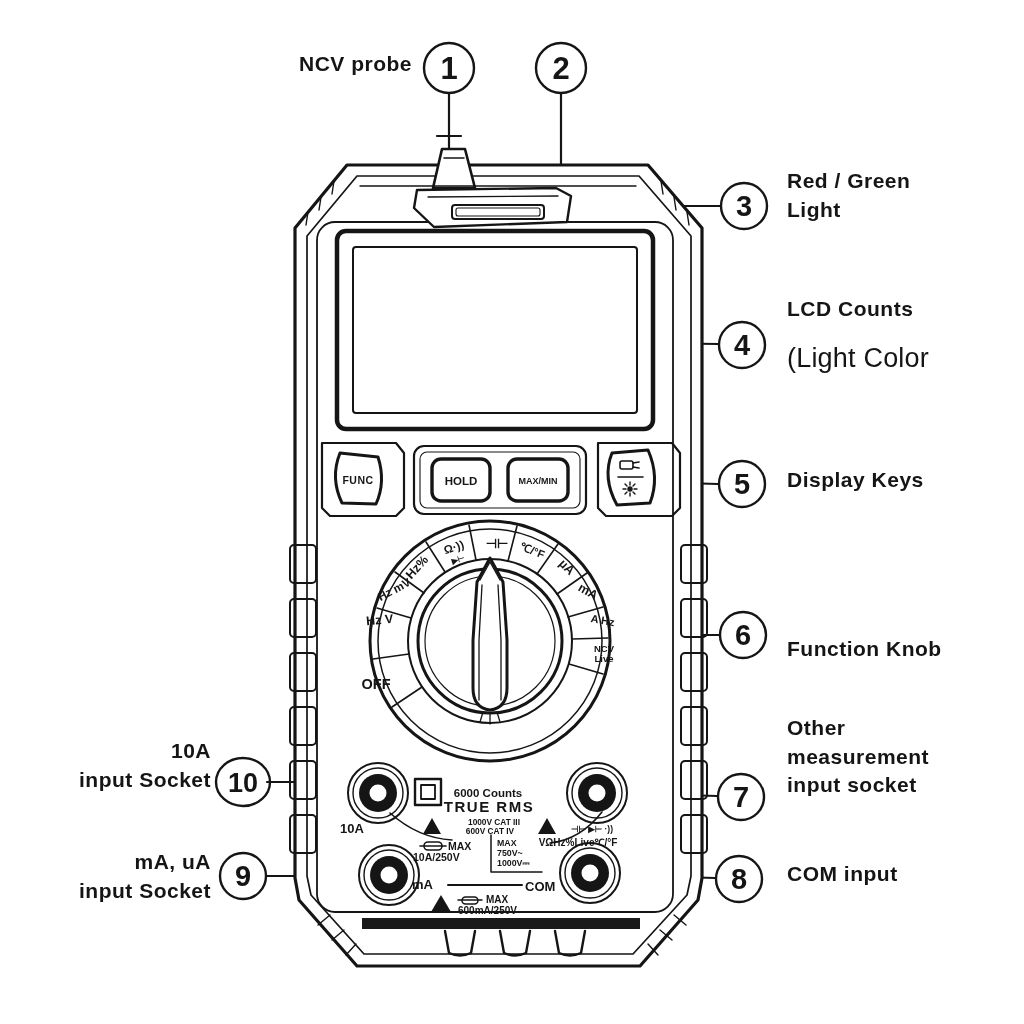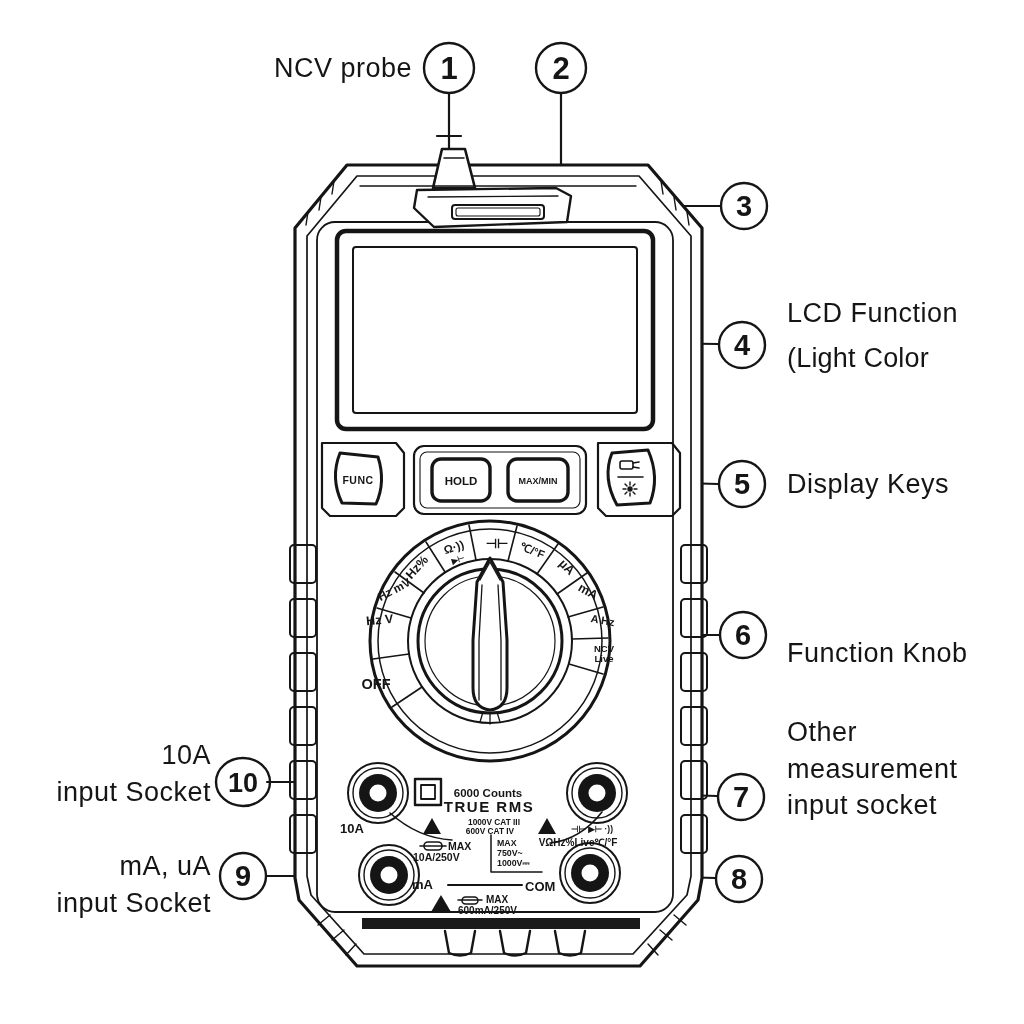--- a/index.html
+++ b/index.html
@@ -1,20 +1,20 @@
 <!DOCTYPE html>
 <html><head>
 <meta charset="utf-8">
 <style>
   html,body{margin:0;padding:0;background:#fff;}
   .stage{position:relative;width:1024px;height:1024px;background:#fff;overflow:hidden;
          font-family:"Liberation Sans",sans-serif;color:#111;}
   svg{position:absolute;left:0;top:0;}
   svg text{font-family:"Liberation Sans",sans-serif;fill:#151515;}
-  .lbl{position:absolute;font-weight:400;font-size:27px;line-height:1.36;letter-spacing:.5px;color:#151515;}
+  .lbl{position:absolute;font-weight:700;font-size:21px;line-height:1.36;letter-spacing:.5px;color:#151515;}
   .lbl.sub{font-weight:400;font-size:27px;line-height:1.5;letter-spacing:.2px;}
   .rt{text-align:right;}
 </style>
 </head>
 <body>
 
 <div class="stage">
 
 <svg width="1024" height="1024" viewBox="0 0 1024 1024">
   <g fill="none" stroke="#151515" stroke-linejoin="round" stroke-linecap="round">
@@ -268,36 +268,41 @@
       <text text-anchor="start" x="412" y="889" font-size="13">mA</text>
       <text text-anchor="start" x="525" y="891" font-size="13">COM</text>
       <text text-anchor="start" x="486" y="903" font-size="10">MAX</text>
       <text text-anchor="start" x="458" y="914" font-size="10">600mA/250V</text>
     </g>
   </g>
 </svg>
 
 <div class="lbl rt" style="right:612px;top:50px;">NCV probe</div>
 
-
-<div class="lbl" style="left:787px;top:295px;">LCD Function</div>
+<div class="lbl" style="left:787px;top:167px;">
+  <div>Red / Green</div>
+  <div>Light</div>
+</div>
+
+<div class="lbl" style="left:787px;top:295px;">LCD Counts</div>
 <div class="lbl sub" style="left:787px;top:338px;">
   <div>(Light Color</div>
 </div>
 
 <div class="lbl" style="left:787px;top:466px;">Display Keys</div>
 <div class="lbl" style="left:787px;top:635px;">Function Knob</div>
 
 <div class="lbl" style="left:787px;top:714px;">
   <div>Other</div>
   <div>measurement</div>
   <div>input socket</div>
 </div>
 
 <div class="lbl" style="left:787px;top:860px;">
+  <div>COM input</div>
 </div>
 
 <div class="lbl rt" style="right:813px;top:737px;width:220px;">
   <div>10A</div>
   <div>input Socket</div>
 </div>
 
 <div class="lbl rt" style="right:813px;top:848px;width:220px;">
   <div>mA, uA</div>
   <div>input Socket</div>

